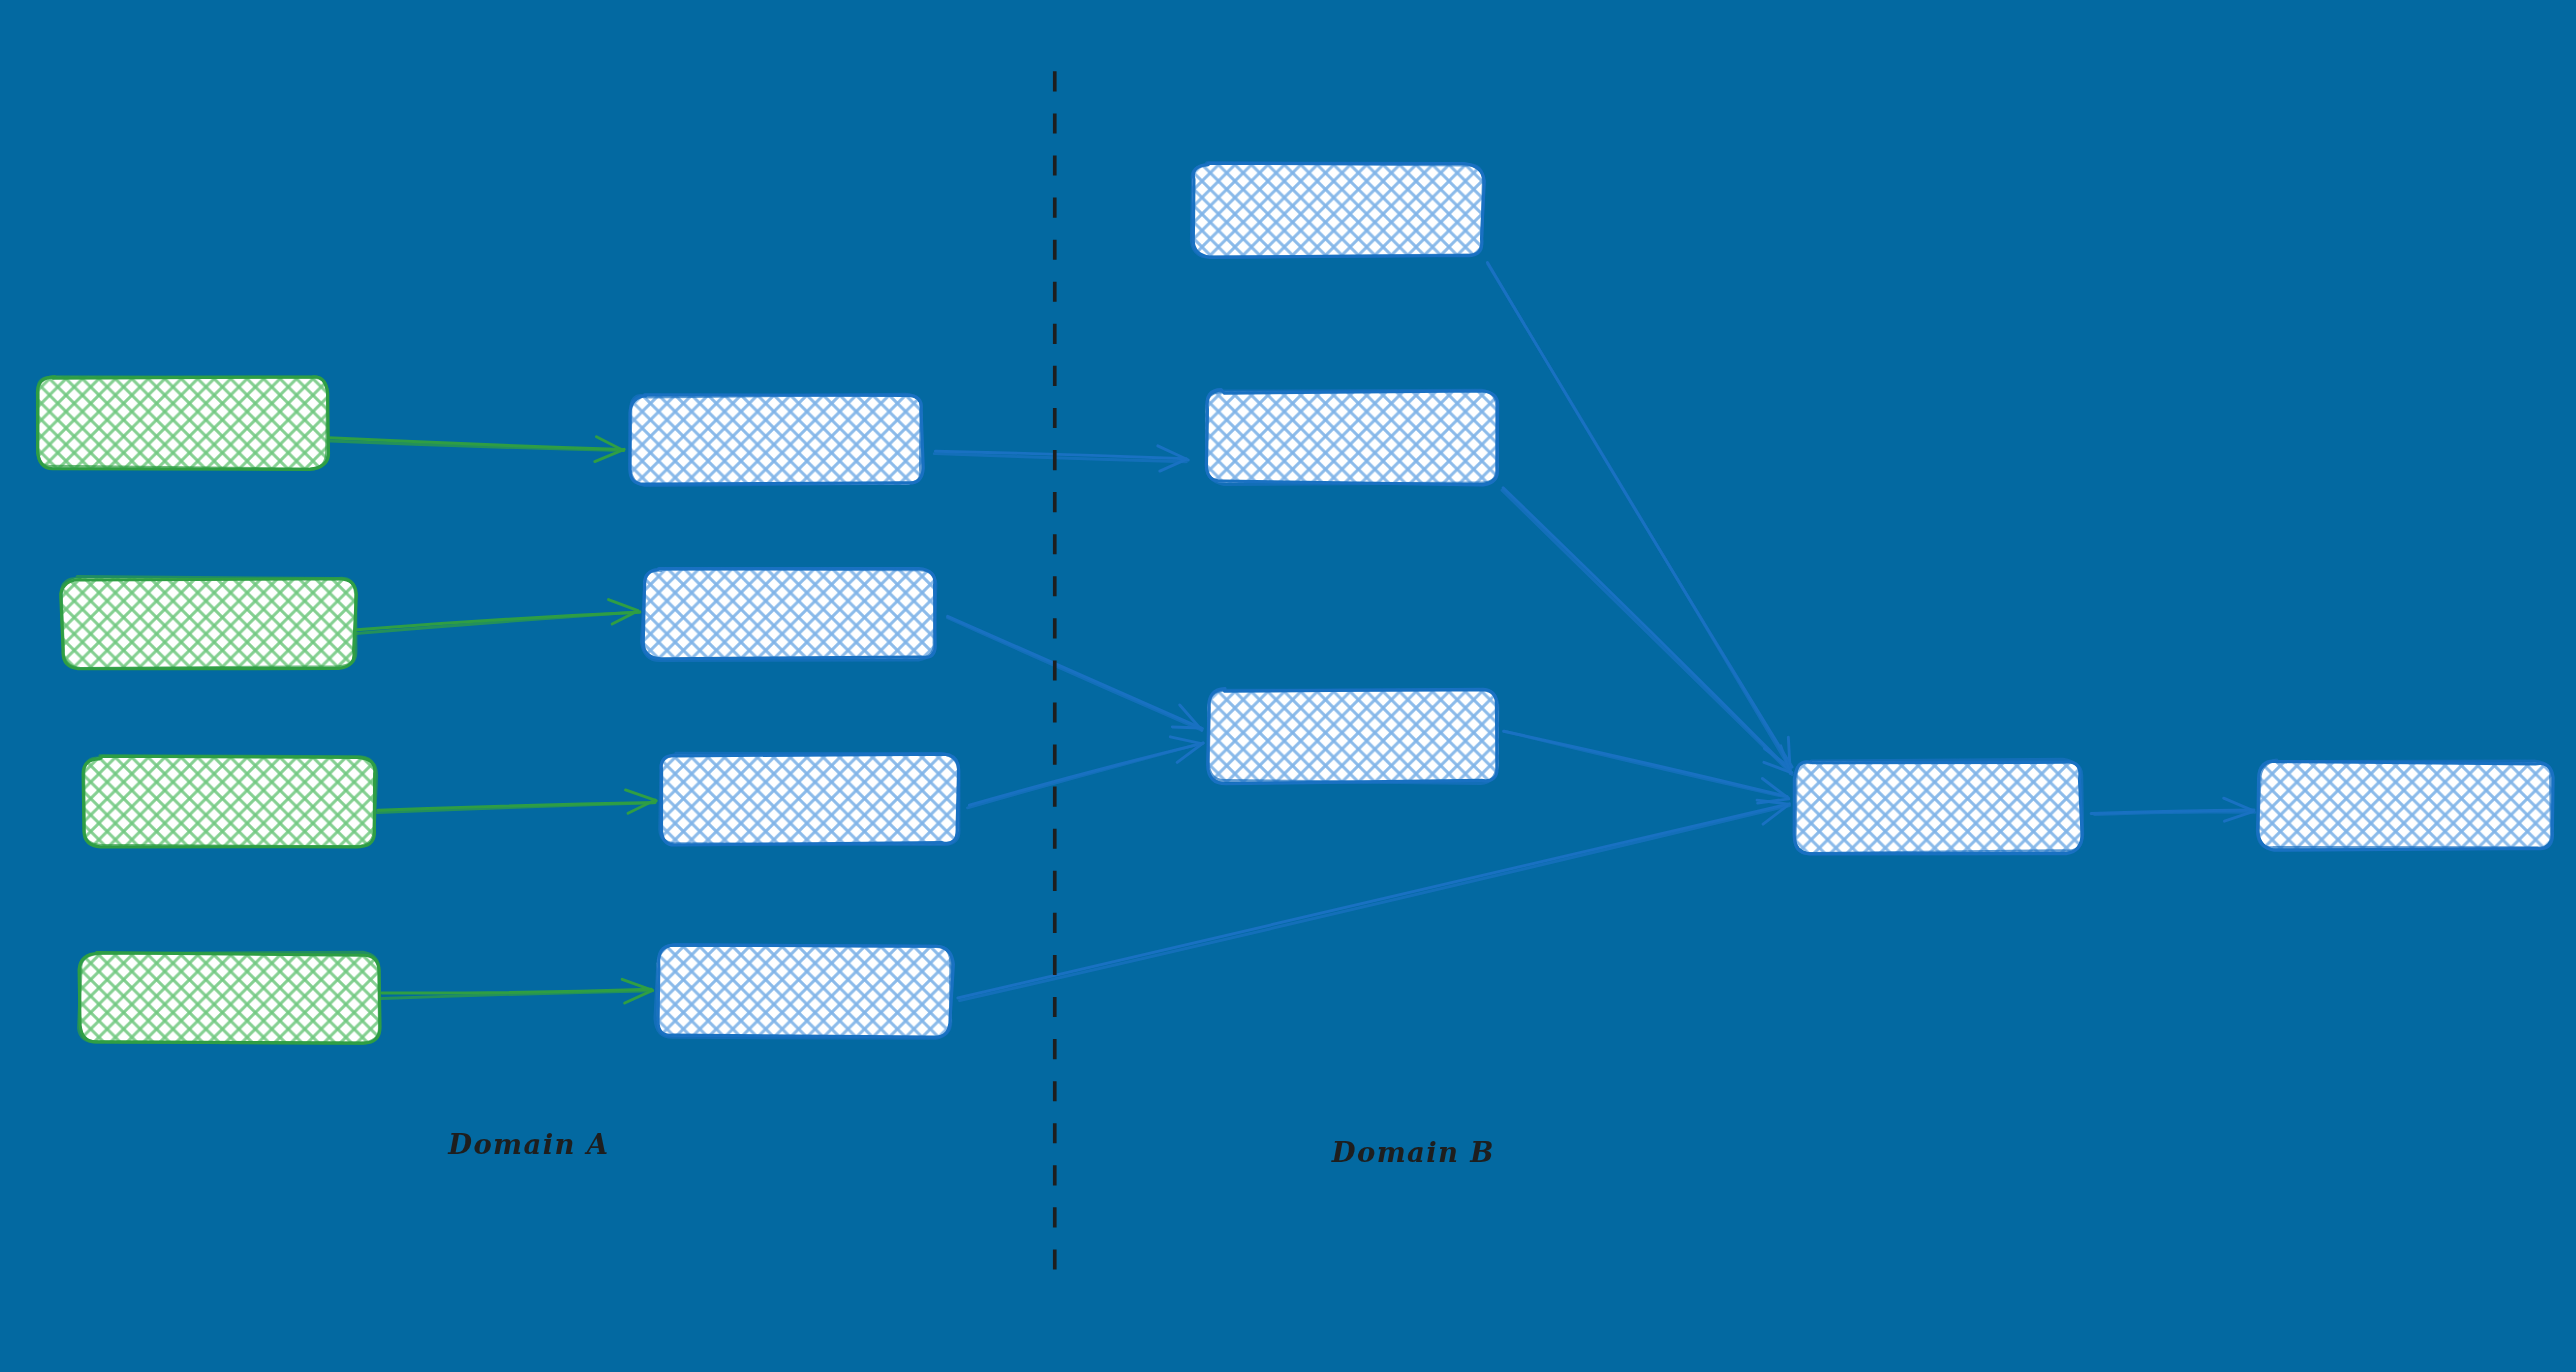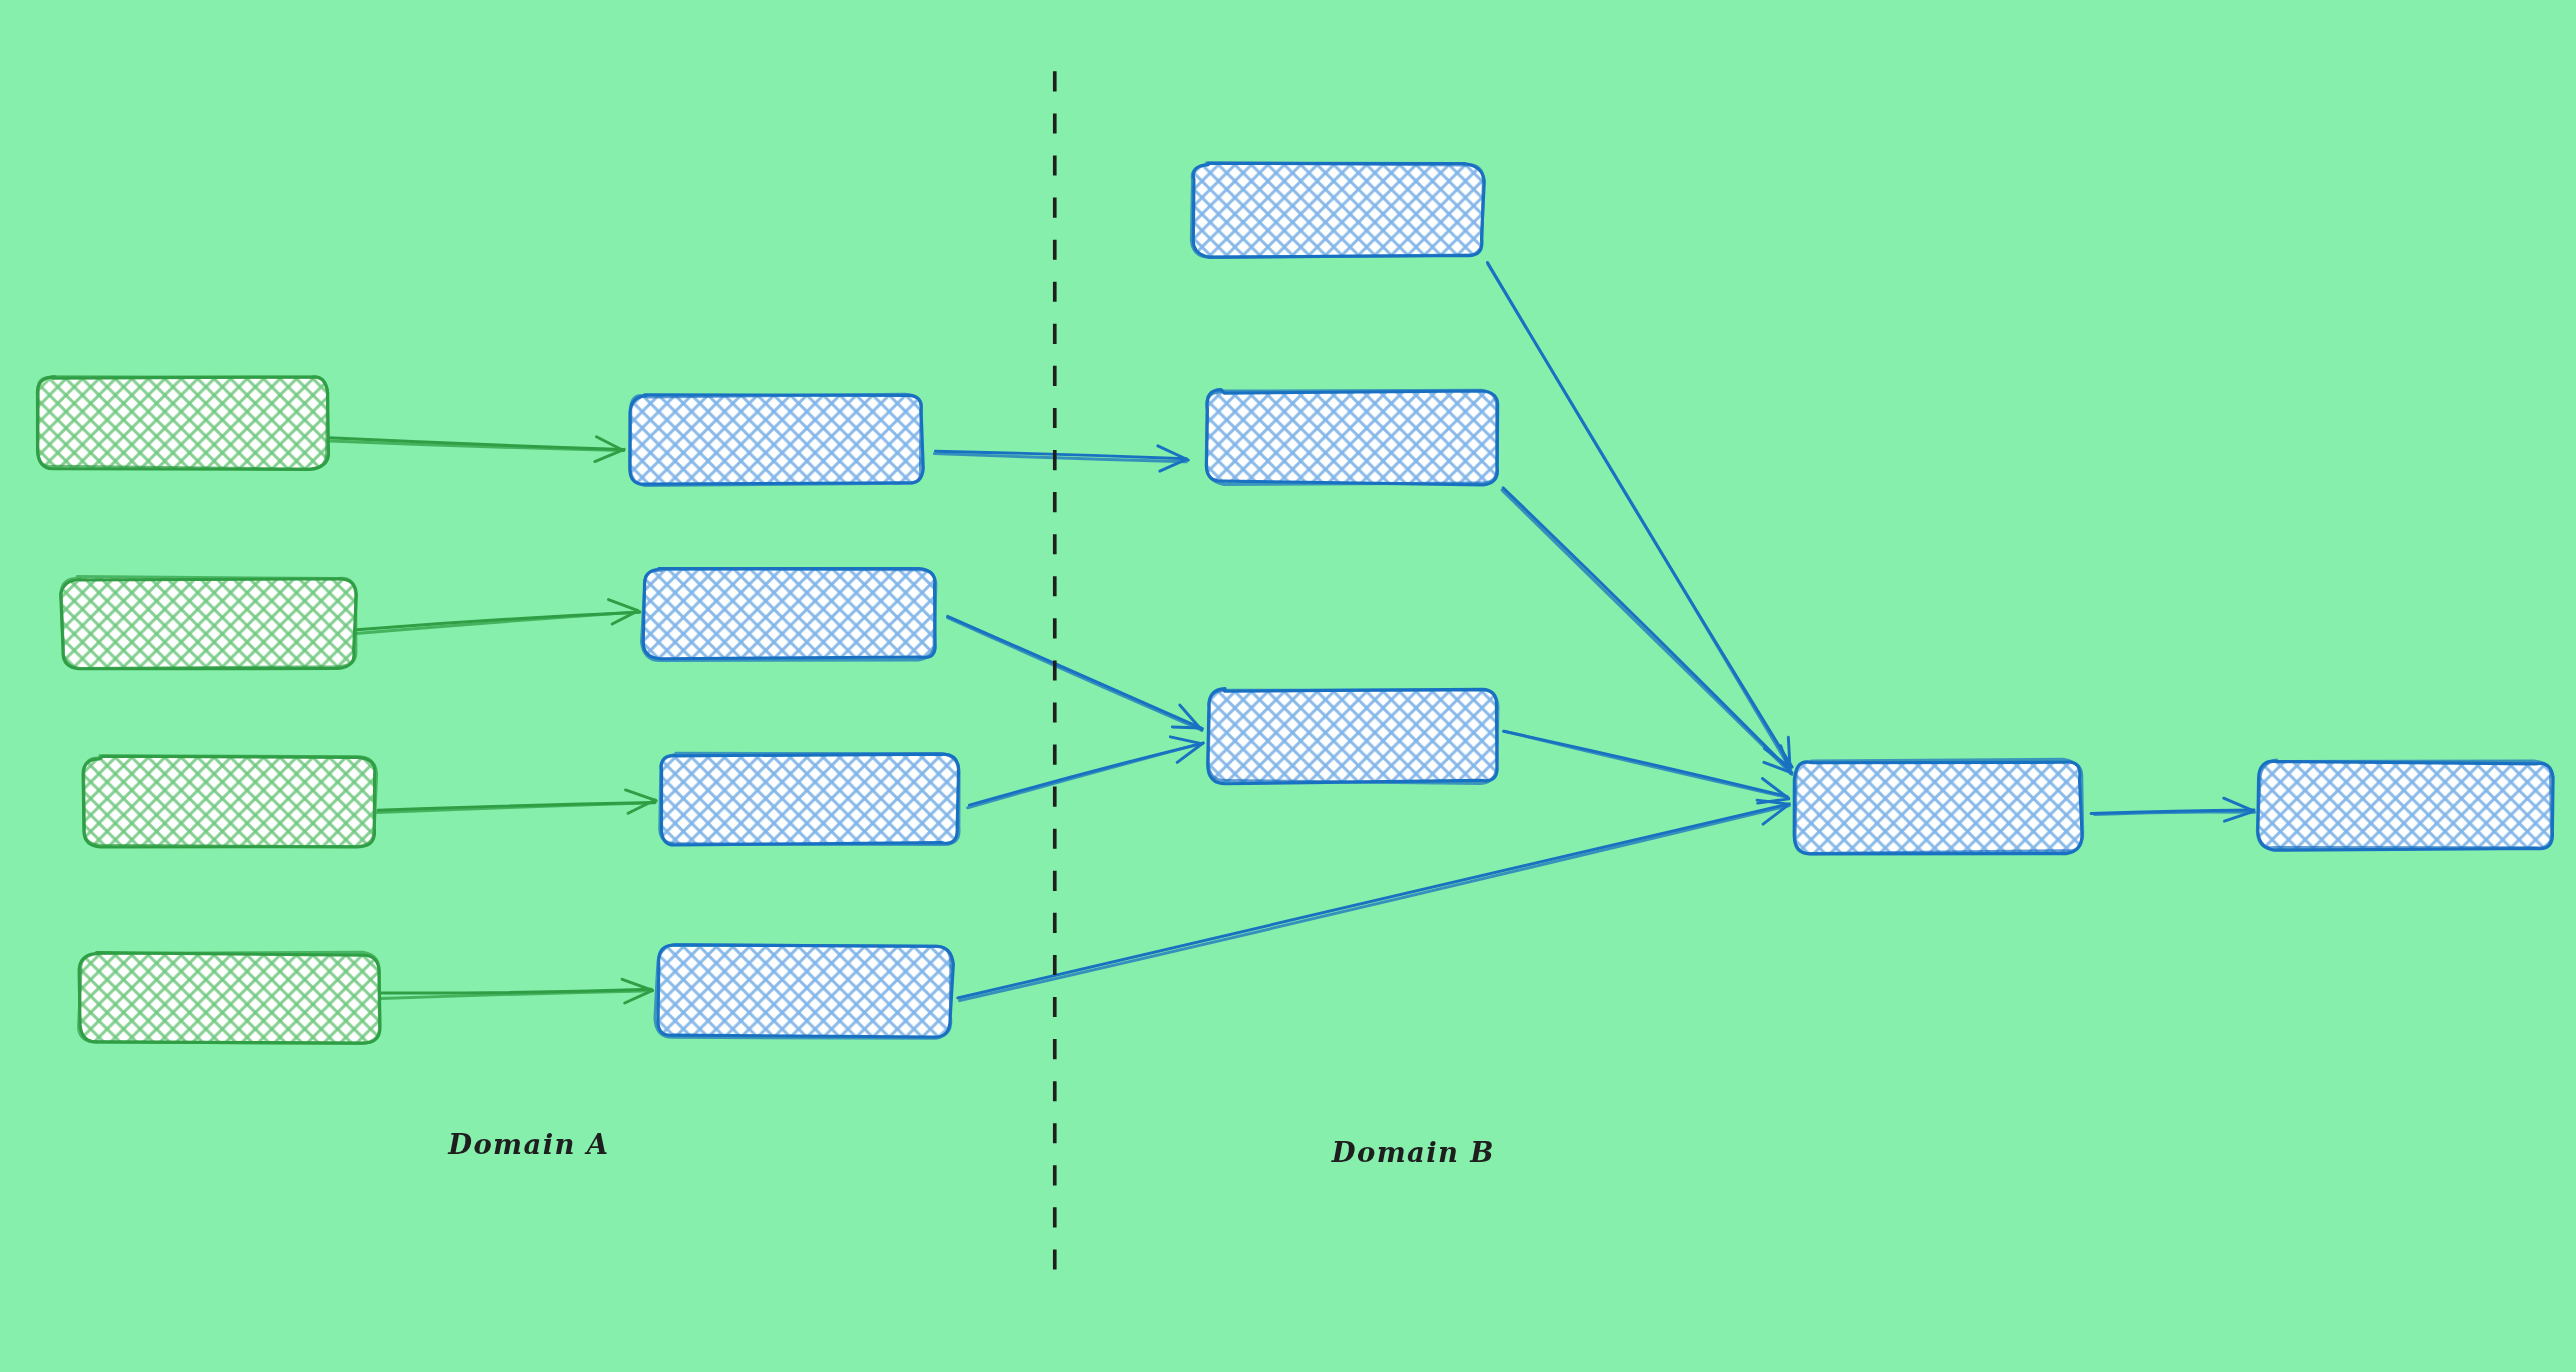--- a/index.html
+++ b/index.html
@@ -8,21 +8,21 @@
     padding: 0;
     background: #ffffff;
   }
   body {
     font-family: "DejaVu Sans", sans-serif;
   }
   #canvas-root {
     position: relative;
     width: 2576px;
     height: 1372px;
-    background: #86efac;
+    background: #0369a1;
     overflow: hidden;
   }
   #diagram-svg {
     position: absolute;
     top: 0;
     left: 0;
     width: 2576px;
     height: 1372px;
     display: block;
   }

